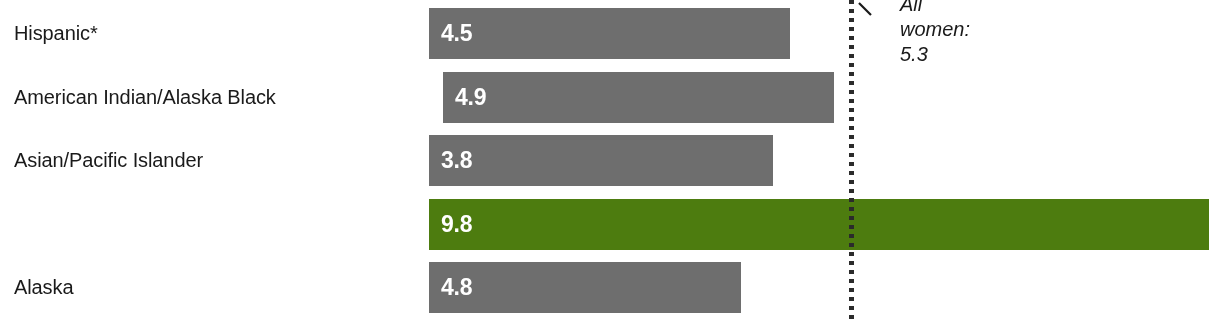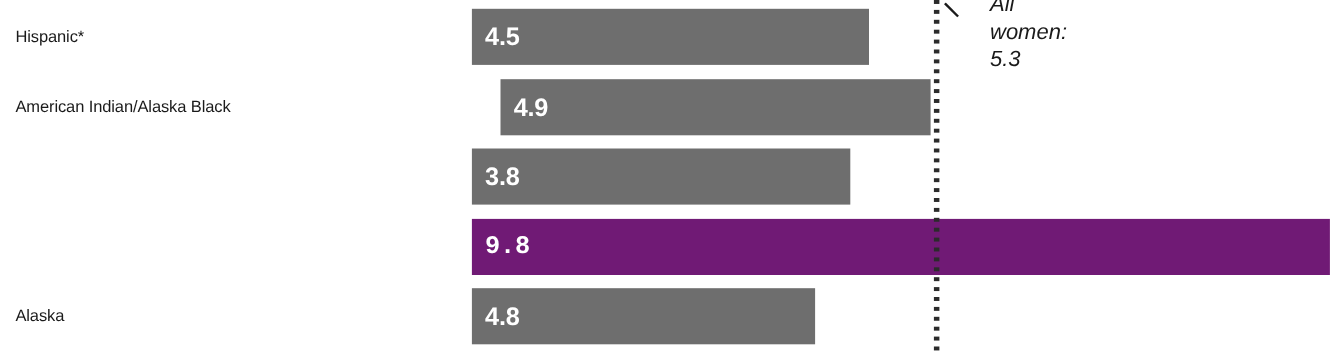--- a/index.html
+++ b/index.html
@@ -30,36 +30,35 @@
     left: 0;
     width: 1220px;
     height: 51px;
   }
   .cat-label {
     position: absolute;
     left: 14px;
     top: 0;
     height: 51px;
     line-height: 51px;
-    font-size: 15px;
+    font-size: 20px;
     font-weight: 500;
     color: #1a1a1a;
     white-space: nowrap;
     letter-spacing: -0.1px;
   }
   .bar {
     position: absolute;
     top: 0;
     height: 51px;
     background: #6e6e6e;
     text-align: right;
   }
   .bar.highlight {
-    background: #701a75;
-    font-family: Liberation Mono, monospace;
+    background: #4d7c0f;
   }
   .bar-value {
     position: absolute;
     left: 12px;
     top: 0;
     height: 51px;
     line-height: 51px;
     font-size: 23px;
     font-weight: bold;
     color: #ffffff;
@@ -105,26 +104,27 @@
 
     <div class="row" style="top:8px">
       <div class="cat-label">Hispanic*</div>
       <div class="bar" style="left:429px;width:361px">
         <span class="bar-value">4.5</span>
       </div>
     </div>
 
     <div class="row" style="top:72px">
       <div class="cat-label">American Indian/Alaska Black</div>
-      <div class="bar" style="left:455px;width:391px">
+      <div class="bar" style="left:443px;width:391px">
         <span class="bar-value">4.9</span>
       </div>
     </div>
 
     <div class="row" style="top:135px">
+      <div class="cat-label">Asian/Pacific Islander</div>
       <div class="bar" style="left:429px;width:344px">
         <span class="bar-value">3.8</span>
       </div>
     </div>
 
     <div class="row" style="top:199px">
       <div class="bar highlight" style="left:429px;width:780px">
         <span class="bar-value">9.8</span>
       </div>
     </div>

